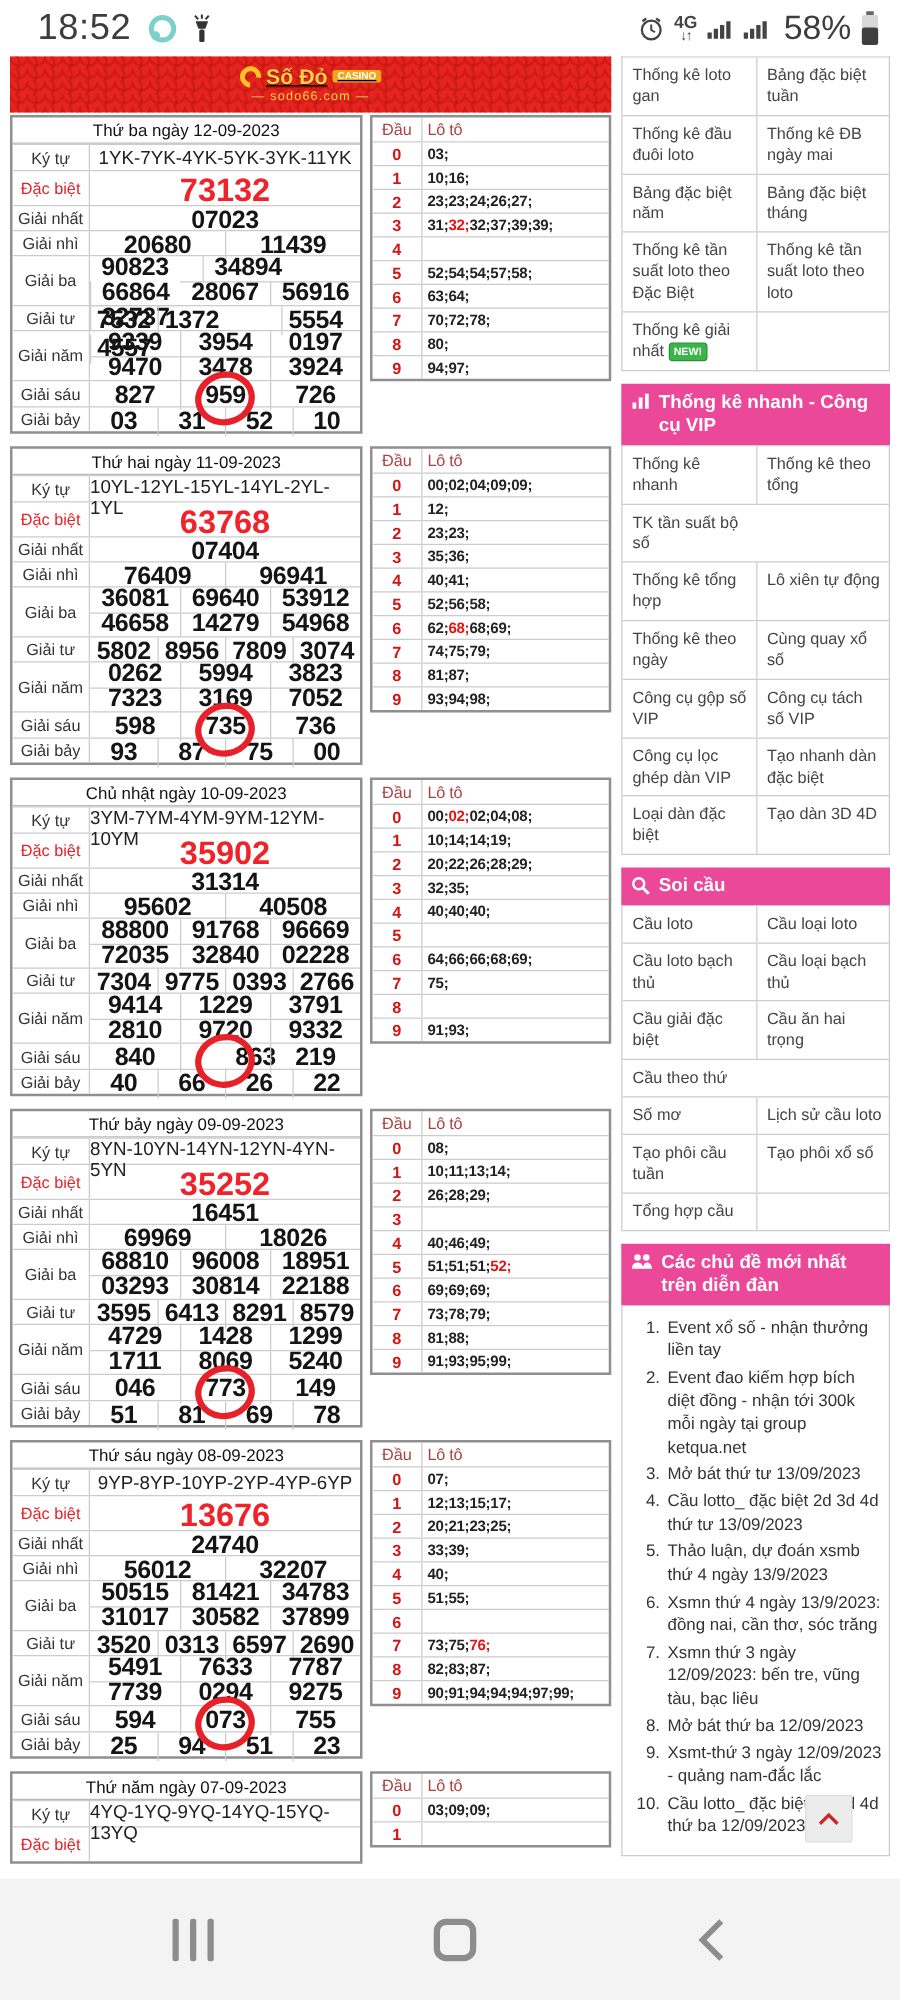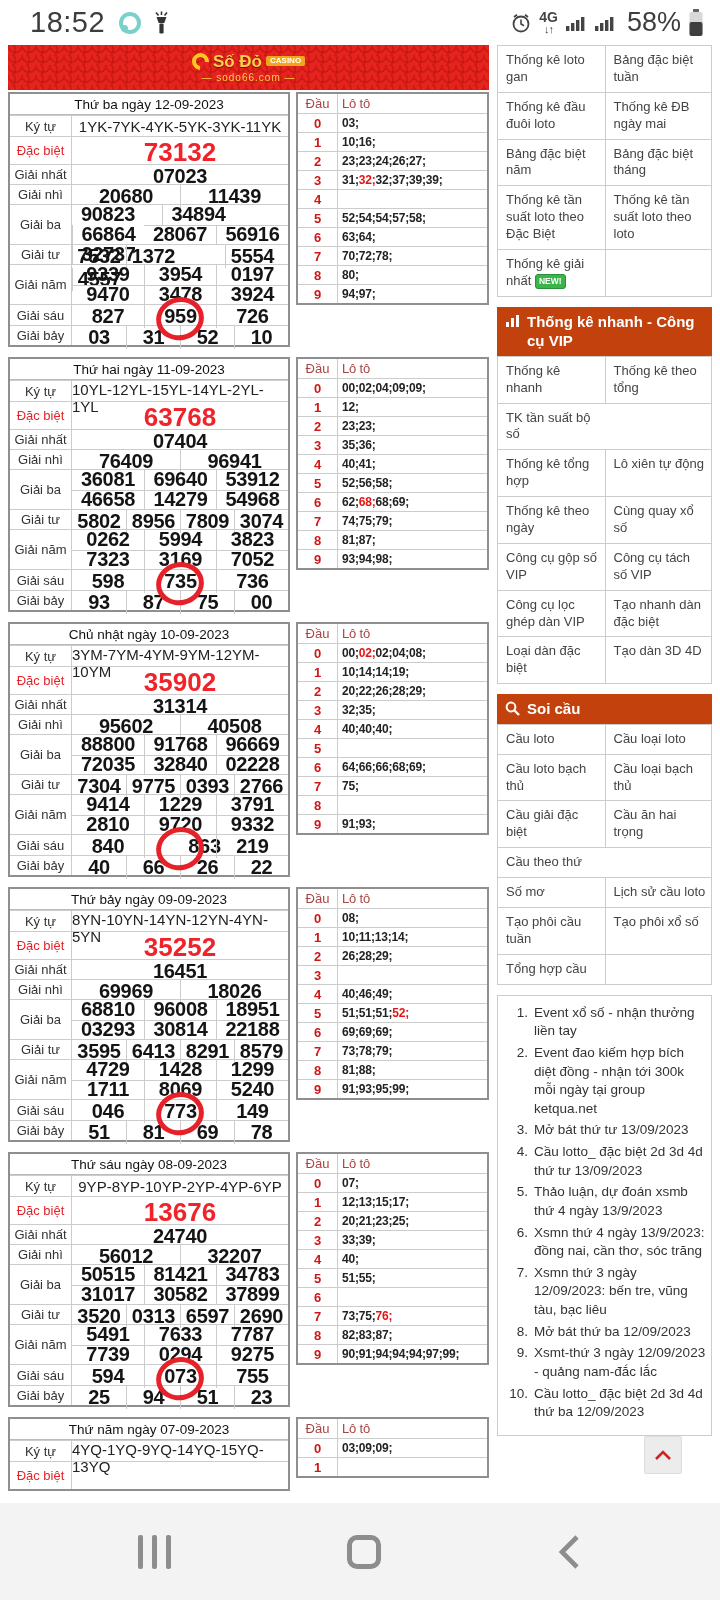--- a/index.html
+++ b/index.html
@@ -27,21 +27,21 @@
   .sidebar  { position:absolute; left:497px; top:0; width:215px; }
 
   
   .banner { height:45px; margin-bottom:2px; background-color:#e6231e;
     background-image:
       radial-gradient(circle at 7px 0px, transparent 6px, rgba(185,22,12,.55) 6.5px, rgba(185,22,12,.55) 8px, transparent 8.5px),
       radial-gradient(circle at 0px 5px, transparent 6px, rgba(185,22,12,.55) 6.5px, rgba(185,22,12,.55) 8px, transparent 8.5px);
     background-size:14px 10px;
     display:flex; align-items:center; justify-content:center; cursor:pointer; }
   .logo { display:flex; flex-direction:column; align-items:center; line-height:1; }
-  .logo-row { display:flex; align-items:center; gap:4px; }
+  .logo-row { display:flex; align-items:center; gap:4px;text-decoration:underline; }
   .swirl { width:17px; height:17px; border-radius:50%; border:4px solid #ffc424;
     border-bottom-color:transparent; transform:rotate(-40deg); }
   .brand { color:#ffd04a; font-size:17px; font-weight:bold; text-shadow:0 1px 0 #7a0c05; }
   .casino { background:#f2a71b; color:#fff; font-size:8px; font-weight:bold;
     padding:1px 4px; border-radius:2px; }
   .domain { color:#ffd04a; font-size:10px; margin-top:3px; letter-spacing:1px; }
 
   
   .block { display:flex; gap:6px; align-items:flex-start; margin-bottom:10px; }
   .rtable { width:282px; background:#fff; border:2px solid #8f8f8f; }
@@ -76,21 +76,21 @@
   .d-lo .red { color:#e41414; }
 
   
   .s-table { border:1px solid #ccc; border-bottom:none; margin-bottom:10px; background:#fff; }
   .s-row { display:flex; border-bottom:1px solid #ccc; }
   .s-cell { width:50%; padding:6px 5px 6px 8px; font-size:13px; color:#444; line-height:1.3;
     cursor:pointer; }
   .s-cell + .s-cell { border-left:1px solid #ccc; }
   .new-badge { display:inline-block; background:#3bb54a; color:#fff; font-size:8.5px;
     font-weight:bold; padding:1px 3px; border-radius:3px; border:1px solid #2a8f38; vertical-align:1px; }
-  .s-header { background:#c2410c; color:#fff; font-weight:bold; font-size:15px;
+  .s-header { background:#ec4899; color:#fff; font-weight:bold; font-size:15px;
     padding:5px 8px; display:flex; gap:7px; line-height:1.3; align-items:flex-start; }
   .s-header svg { flex:0 0 auto; margin-top:2px; }
   .forum-box { border:1px solid #ccc; padding:8px 4px 10px 6px; background:#fff; }
   .f-item { position:relative; padding-left:30px; font-size:13.5px; color:#333;
     line-height:1.38; margin-bottom:3px; cursor:pointer; }
   .f-num { position:absolute; left:0; width:24px; text-align:right; }
 
   
   .scroll-top { position:absolute; left:644px; top:1436px; width:38px; height:38px;
     background:#ececec; border:1px solid #ddd; border-radius:2px; display:flex;
@@ -1095,20 +1095,29 @@
             <div class="s-cell">Tạo phôi cầu tuần</div>
             <div class="s-cell">Tạo phôi xổ số</div>
           </div>
           <div class="s-row">
             <div class="s-cell">Tổng hợp cầu</div>
             <div class="s-cell"></div>
           </div>
         </div>
       </div>
 
+    <div class="s-header">
+      <svg width="17" height="14" viewBox="0 0 17 14">
+        <circle cx="5" cy="4" r="2.6" fill="#fff"></circle>
+          <circle cx="12" cy="4" r="2.6" fill="#fff"></circle>
+        <path d="M0.5 13 c0-3.4 2-5 4.5-5 s4.5 1.6 4.5 5 z" fill="#fff"></path>
+        <path d="M9 13 c0.3-2.8 1.4-4.6 3-4.9 2.3-0.3 4.5 1.5 4.5 4.9 z" fill="#fff"></path>
+      </svg>
+      <span>Các chủ đề mới nhất trên diễn đàn</span>
+    </div>
     <div class="forum-box" id="forum-list">
         <div class="f-item"><span class="f-num">1.</span>Event xổ số - nhận thưởng liền tay</div>
         <div class="f-item"><span class="f-num">2.</span>Event đao kiếm hợp bích diệt đồng - nhận tới 300k mỗi ngày tại group ketqua.net</div>
         <div class="f-item"><span class="f-num">3.</span>Mở bát thứ tư 13/09/2023</div>
         <div class="f-item"><span class="f-num">4.</span>Cầu lotto_ đặc biệt 2d 3d 4d thứ tư 13/09/2023</div>
         <div class="f-item"><span class="f-num">5.</span>Thảo luận, dự đoán xsmb thứ 4 ngày 13/9/2023</div>
         <div class="f-item"><span class="f-num">6.</span>Xsmn thứ 4 ngày 13/9/2023: đồng nai, cần thơ, sóc trăng</div>
         <div class="f-item"><span class="f-num">7.</span>Xsmn thứ 3 ngày 12/09/2023: bến tre, vũng tàu, bạc liêu</div>
         <div class="f-item"><span class="f-num">8.</span>Mở bát thứ ba 12/09/2023</div>
         <div class="f-item"><span class="f-num">9.</span>Xsmt-thứ 3 ngày 12/09/2023 - quảng nam-đắc lắc</div>

